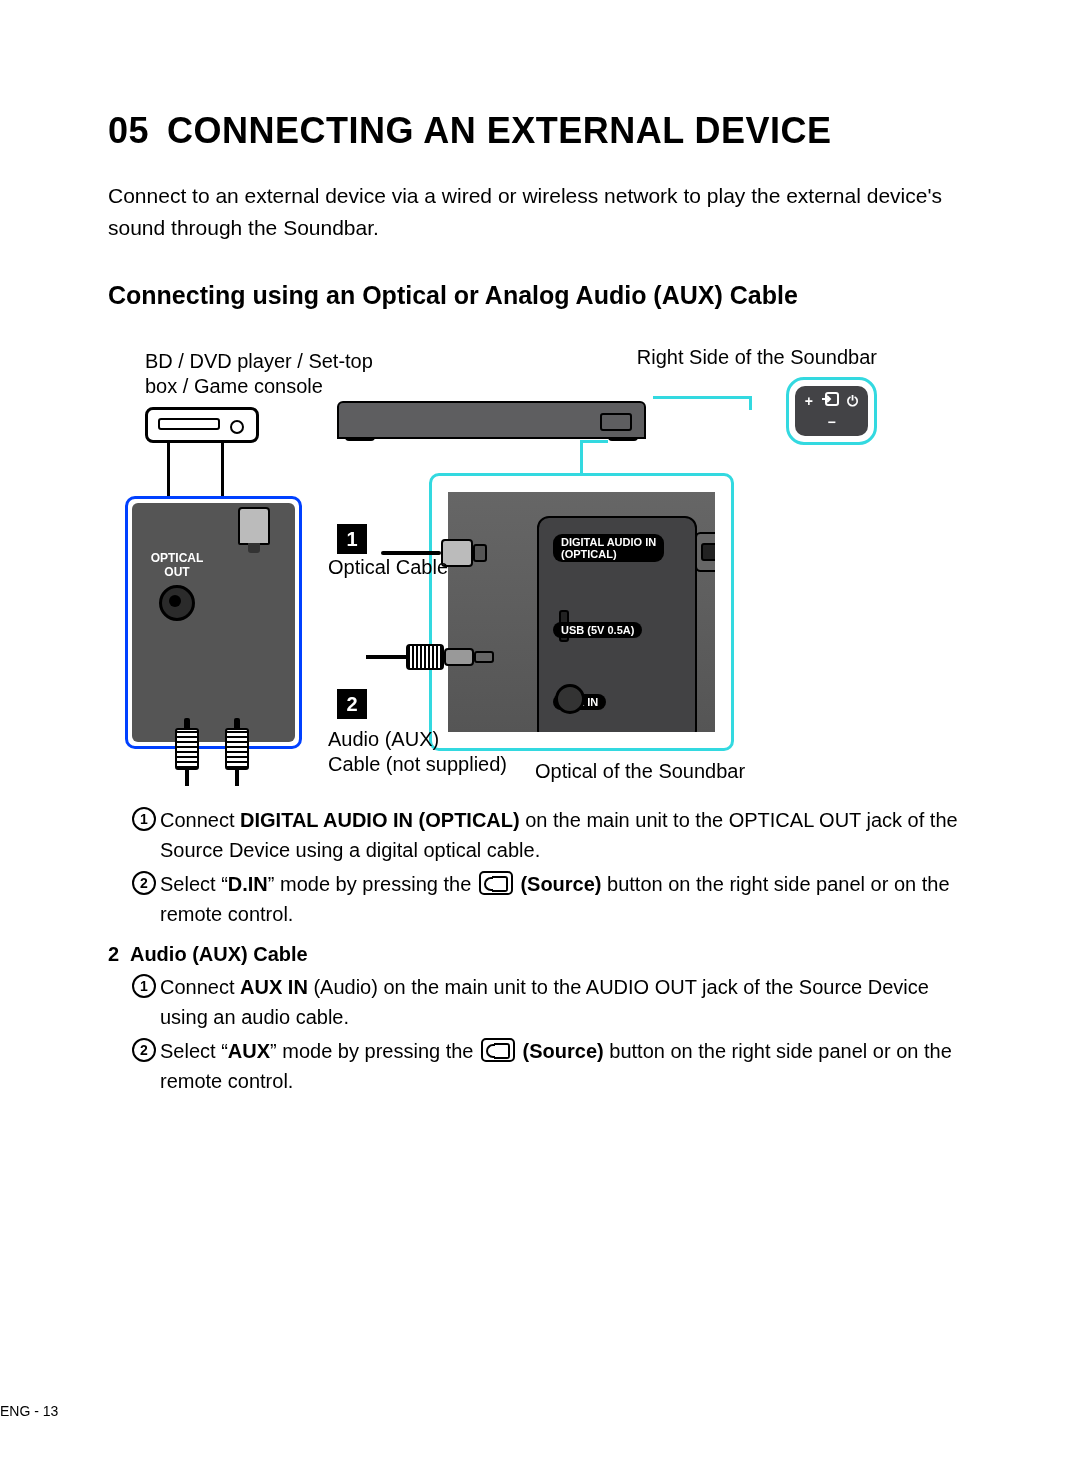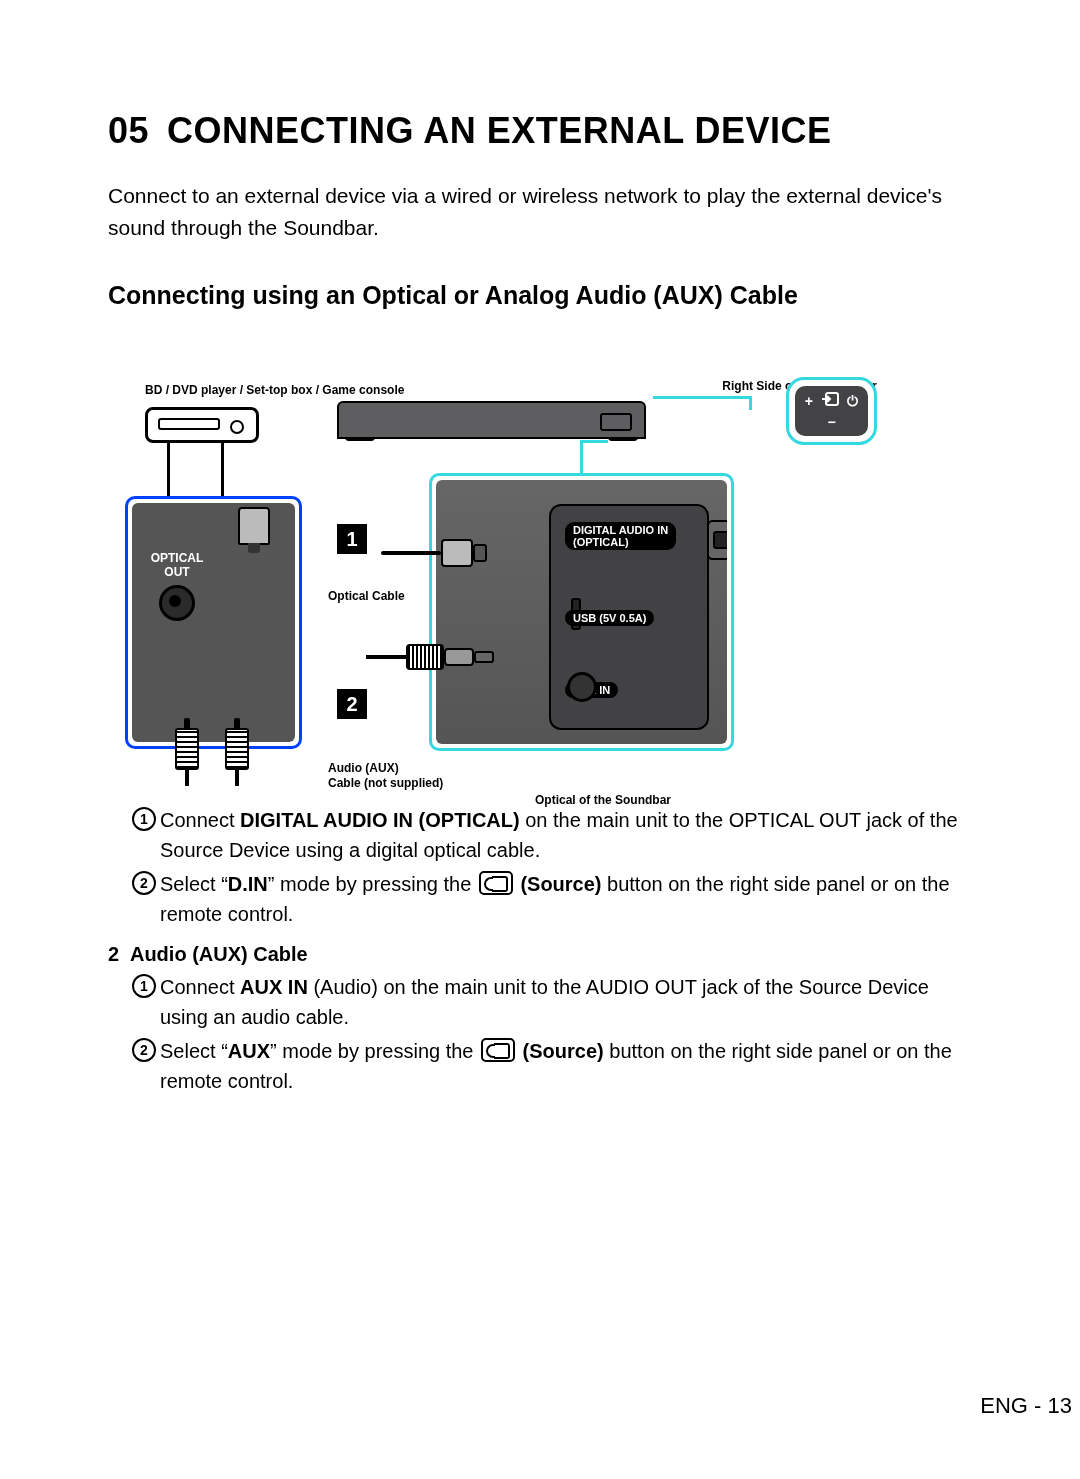--- a/index.html
+++ b/index.html
@@ -34,24 +34,23 @@
   }
   
   .diagram-wrap {
     position: relative;
     margin: 0 auto 34px -3px;
     width: 772px;
     height: 430px;
   }
   .label-small {
     position: absolute;
-    font-size: 12px;
-    font-weight: 700;
+    font-size: 20px;
+    font-weight: 400;
     line-height: 1.25;
-    margin-top: 34px;
   }
   .label-right-side { top: 4px; right: 0; }
   .label-source-device { top: 8px; left: 40px; max-width: 260px; }
   .label-optical-cable { top: 214px; left: 223px; }
   .label-aux-cable { top: 386px; left: 223px; text-align: left; }
   .label-bottom-soundbar { top: 418px; left: 430px; }
   
   .soundbar-body {
     position:absolute;
     top:60px; left:232px;
@@ -189,23 +188,23 @@
   .bottom-callout {
     position:absolute;
     top:132px; left:324px;
     width:305px; height:278px;
     border:3px solid #33d9e0;
     border-radius:10px;
     box-sizing:border-box;
     background:#fff;
   }
   .bottom-inner{
-    position:absolute;top:0;left:0;right:0;bottom:0;margin:4px;
+    position:absolute;top:0;left:0;right:0;bottom:0;margin:16px;
     background:linear-gradient(#666,#555);
-    border-radius:6px;
+    border-radius:0;
     overflow:hidden;
   }
   .bc-recess{
     position:absolute;top:24px;right:18px;width:156px;height:222px;
     background:#424244;border:2px solid #000;border-radius:12px;
   }
   .bc-label{
     display:inline-block;
     background:#000;color:#fff;font-size:11px;font-weight:600;
     padding:2px 8px;border-radius:9px;
@@ -298,22 +297,22 @@
   }
   .source-glyph::before{
     content:"";position:absolute;top:4px;left:3px;width:7px;height:10px;
     border:2px solid #000;border-right:none;border-radius:8px 0 0 8px;
   }
   .source-glyph::after{
     content:"";position:absolute;top:3px;right:3px;width:14px;height:12px;
     border:2px solid #000;border-left:none;border-radius:0 3px 3px 0;
   }
   .page-footer{
-    position:absolute;bottom:60px;left:0;right:8px;
-    text-align:right;font-size:22px;
+    position:absolute;bottom:60px;left:0;right:16px;
+    text-align:left;font-size:14px;
   }
 </style>
 </head>
 <body>
 
 <div class="page">
 
   <h1 class="section-title">
     <span class="num">05</span><span>CONNECTING AN EXTERNAL DEVICE</span>
   </h1>

